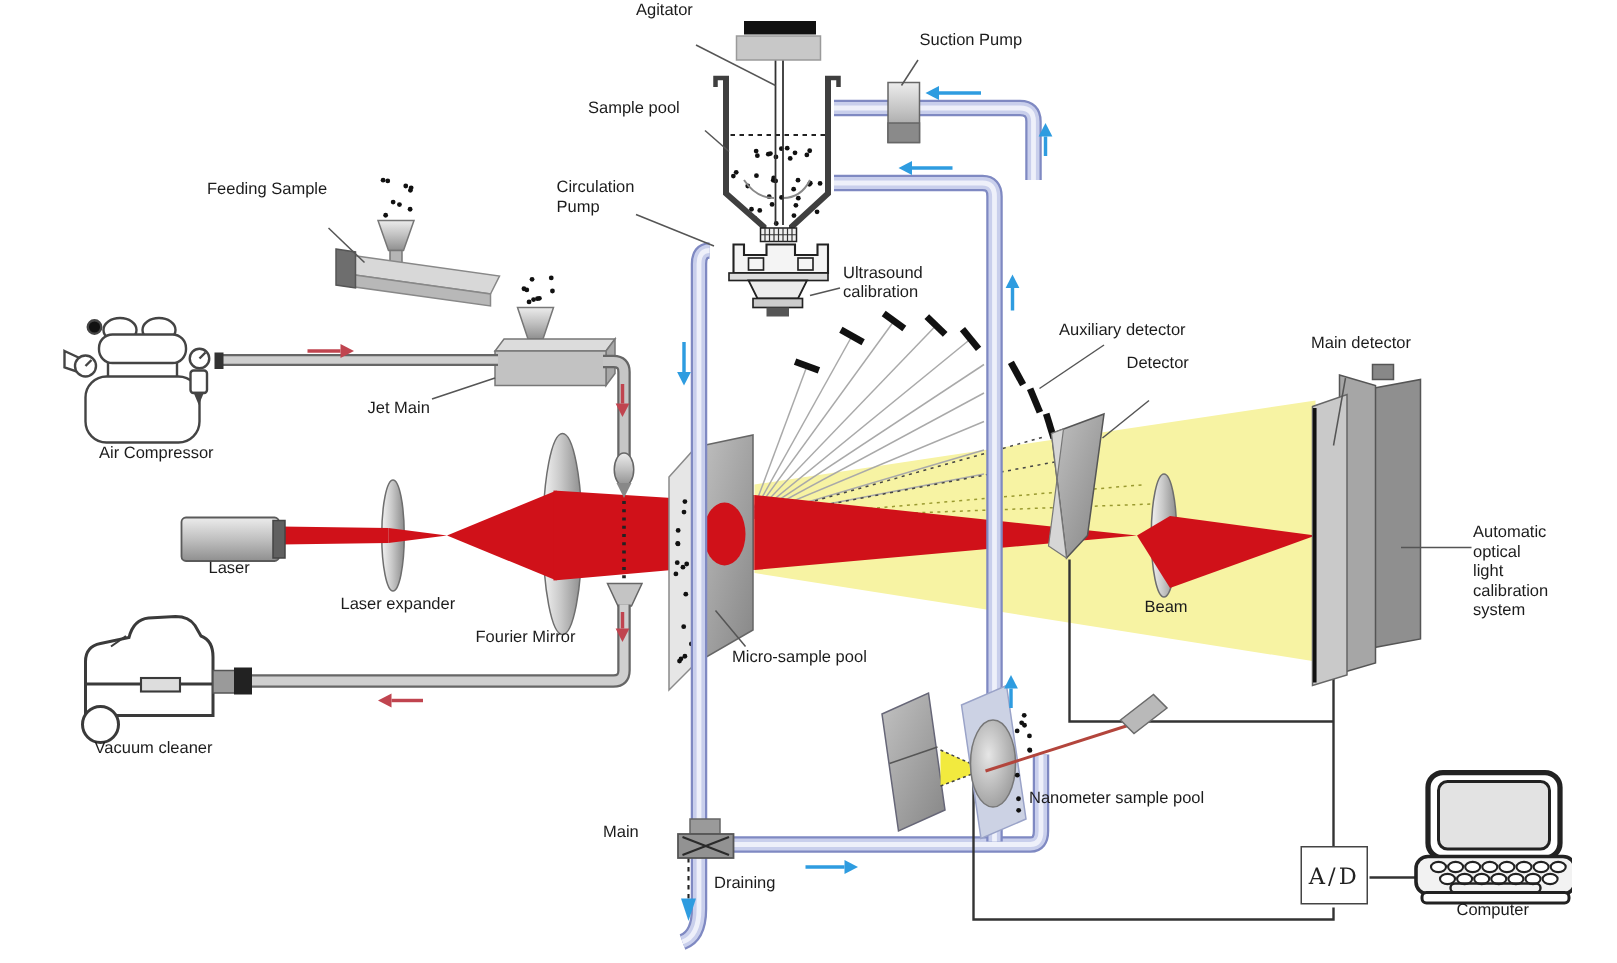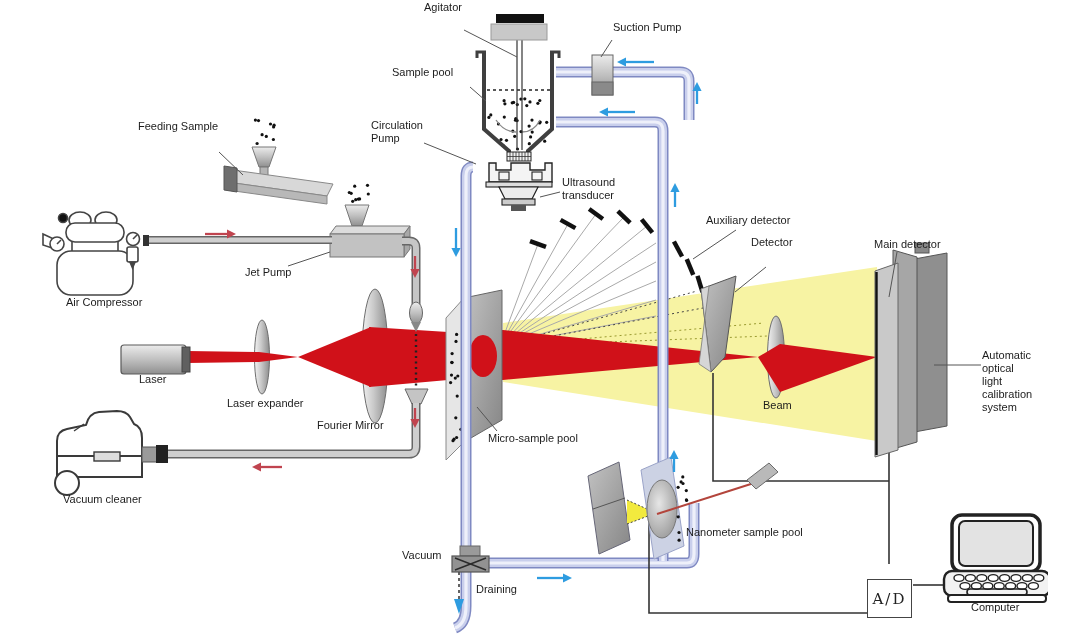--- a/index.html
+++ b/index.html
@@ -2,21 +2,21 @@
 <html><head>
 <meta charset="utf-8">
 <style>
   html,body{margin:0;padding:0;background:#ffffff;}
   #stage{position:relative;width:1048px;height:642px;background:#ffffff;overflow:hidden;
          font-family:"Liberation Sans",sans-serif;}
   #draw{position:absolute;left:0;top:0;}
   .lbl{position:absolute;font-size:11px;line-height:13px;color:#1c1c1c;white-space:pre-line;}
   #ad-box{position:absolute;left:867px;top:564px;width:43px;height:37px;border:1.6px solid #444;
           background:#fff;display:flex;align-items:center;justify-content:center;
-          font-family:"DejaVu Serif",serif;font-size:15px;letter-spacing:2px;color:#222;margin-top:15px;}
+          font-family:"DejaVu Serif",serif;font-size:15px;letter-spacing:2px;color:#222;}
 </style>
 </head>
 <body>
 
 <div id="stage">
 <svg id="draw" width="1078" height="642" viewBox="0 0 1078 642" xmlns="http://www.w3.org/2000/svg">
 
   <g>
     <polygon points="503,323 877,267 877,441 503,382" fill="#f7f3a3"></polygon>
   </g>
@@ -419,33 +419,33 @@
   </defs>
 </svg>
 
   <div class="lbl" style="left:424px;top:1px">Agitator</div>
   <div class="lbl" style="left:613px;top:21px">Suction Pump</div>
   <div class="lbl" style="left:392px;top:66px">Sample pool</div>
   <div class="lbl" style="left:138px;top:120px">Feeding Sample</div>
   <div class="lbl" style="left:371px;top:119px">Circulation
 Pump</div>
   <div class="lbl" style="left:562px;top:176px">Ultrasound
-transducer</div>
+calibration</div>
   <div class="lbl" style="left:706px;top:214px">Auxiliary detector</div>
-  <div class="lbl" style="left:874px;top:238px">Main detector</div>
+  <div class="lbl" style="left:874px;top:223px">Main detector</div>
   <div class="lbl" style="left:751px;top:236px">Detector</div>
-  <div class="lbl" style="left:245px;top:266px">Jet Pump</div>
+  <div class="lbl" style="left:245px;top:266px">Jet Main</div>
   <div class="lbl" style="left:66px;top:296px">Air Compressor</div>
   <div class="lbl" style="left:139px;top:373px">Laser</div>
   <div class="lbl" style="left:227px;top:397px">Laser expander</div>
   <div class="lbl" style="left:763px;top:399px">Beam</div>
   <div class="lbl" style="left:317px;top:419px">Fourier Mirror</div>
   <div class="lbl" style="left:488px;top:432px">Micro-sample pool</div>
   <div class="lbl" style="left:982px;top:349px">Automatic optical
 light calibration
 system</div>
   <div class="lbl" style="left:63px;top:493px">Vacuum cleaner</div>
   <div class="lbl" style="left:686px;top:526px">Nanometer sample pool</div>
-  <div class="lbl" style="left:402px;top:549px">Vacuum</div>
+  <div class="lbl" style="left:402px;top:549px">Main</div>
   <div class="lbl" style="left:476px;top:583px">Draining</div>
   <div class="lbl" style="left:971px;top:601px">Computer</div>
   <div id="ad-box">A/D</div>
 </div>
 
 </body></html>

